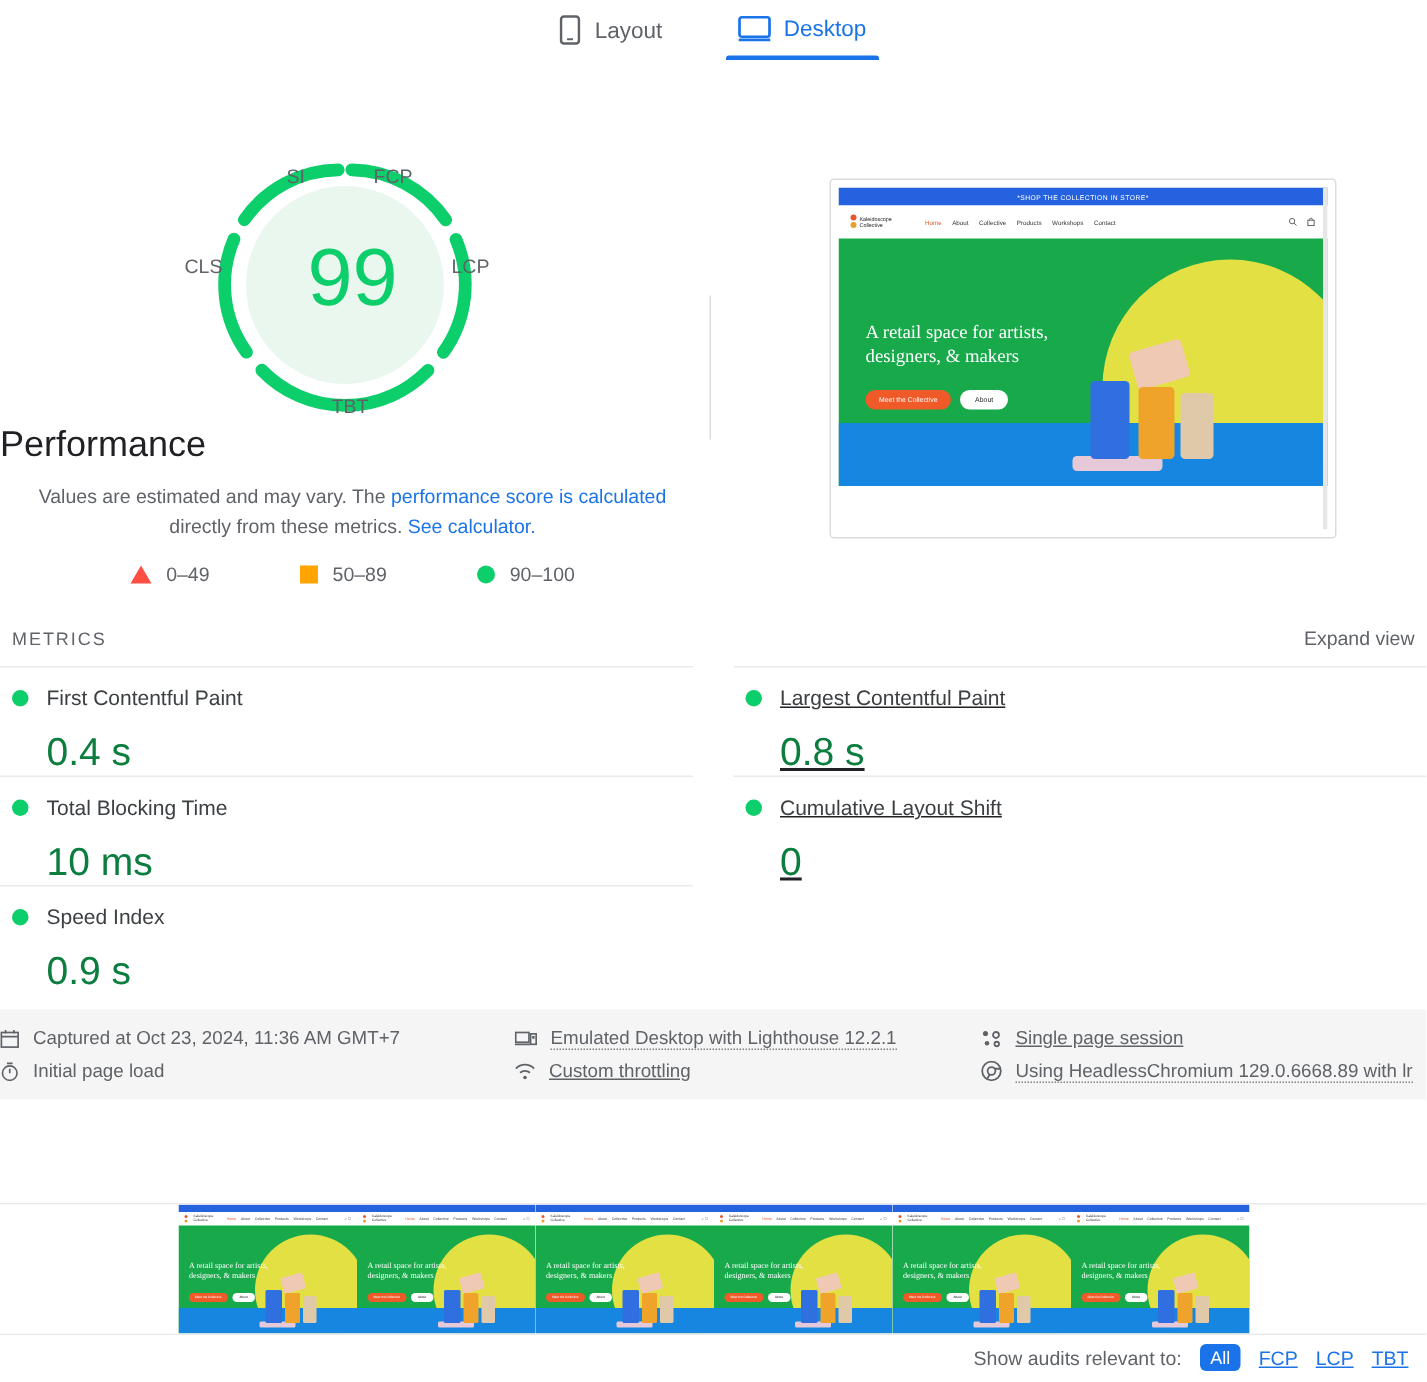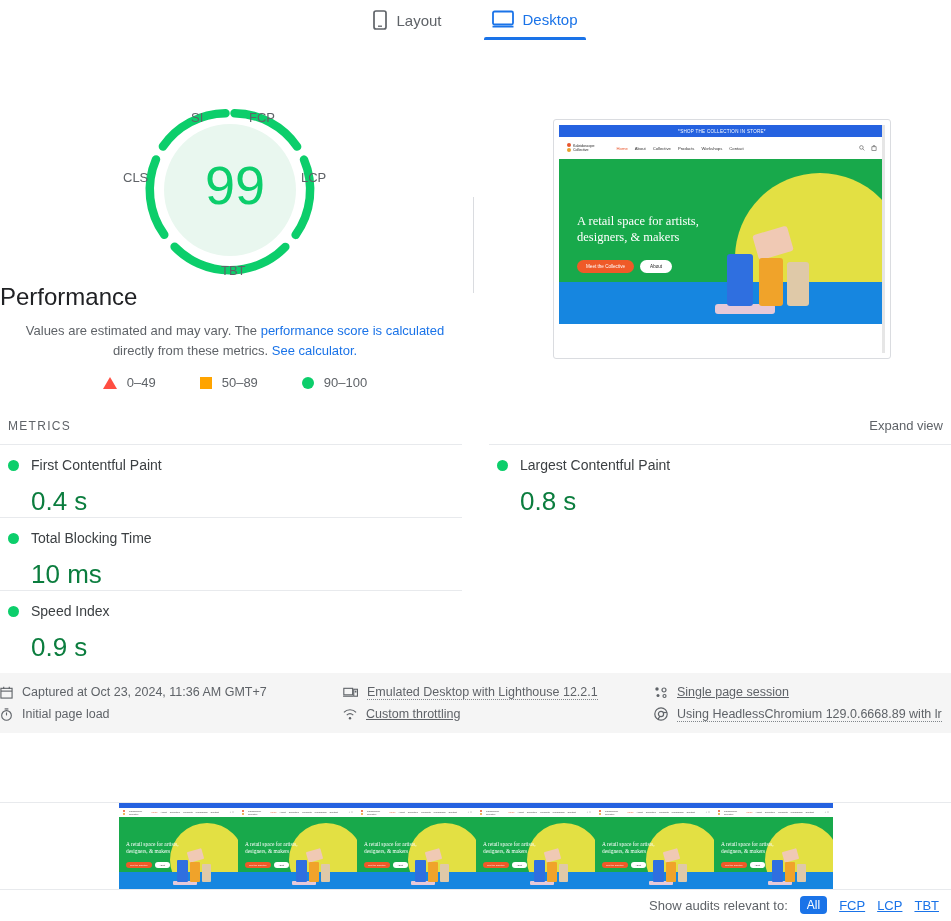--- a/index.html
+++ b/index.html
@@ -61,21 +61,21 @@
 
   .gauge-note {
     position: absolute; left: 0; top: 321px; width: 470px;
     text-align: center; font-size: 13px; color: #5f6368; line-height: 20px;
     padding: 0 20px;
   }
   .gauge-note a { color: #1a73e8; text-decoration: none; }
 
   .legend {
     position: absolute; left: 0; top: 375px; width: 470px;
-    display: flex; justify-content: center; gap: 44px;
+    display: flex; justify-content: center; gap: 60px;
     font-size: 13px; color: #5f6368;
   }
   .legend-item { display: flex; align-items: center; gap: 10px; }
   .sw-tri {
     width: 0; height: 0; border-left: 7px solid transparent;
     border-right: 7px solid transparent; border-bottom: 12px solid #ff4e42;
   }
   .sw-sq { width: 12px; height: 12px; background: #ffa400; }
   .sw-ci { width: 12px; height: 12px; border-radius: 50%; background: #0cce6b; }
 
@@ -158,21 +158,21 @@
   .metrics-label {
     font-size: 12px; color: #5f6368; letter-spacing: 1.3px;
   }
   .expand-view { font-size: 13px; color: #5f6368; cursor: pointer; }
 
   .metrics-grid {
     position: absolute; left: 0; top: 444px; width: 951px;
     display: flex; gap: 0;
   }
   .mcol { width: 462px; }
-  .mcol.right { margin-left: 27px; }
+  .mcol.right { margin-left: 27px; text-decoration: underline; }
   .metric {
     border-top: 1px solid #e8eaed; padding: 12px 8px 12px 8px;
     height: 73px;
   }
   .metric-head { display: flex; align-items: center; gap: 12px; }
   .metric-dot { width: 11px; height: 11px; border-radius: 50%; background: #0cce6b; flex: none; }
   .metric-name { font-size: 14px; color: #3c4043; }
   .metric-value {
     margin-left: 23px; margin-top: 12px; font-size: 26px; color: #0b7d3e;
     line-height: 32px;
@@ -418,20 +418,27 @@
       </div>
     </div>
     <div class="mcol right">
       <div class="metric">
         <div class="metric-head">
           <span class="metric-dot"></span>
           <span class="metric-name">Largest Contentful Paint</span>
         </div>
         <div class="metric-value">0.8 s</div>
       </div>
+      <div class="metric">
+        <div class="metric-head">
+          <span class="metric-dot"></span>
+          <span class="metric-name">Cumulative Layout Shift</span>
+        </div>
+        <div class="metric-value">0</div>
+      </div>
     </div>
   </div>
 
   <div class="envbar">
     <div class="envcol c1">
       <div class="envrow">
         <svg width="13" height="13" viewBox="0 0 14 14">
           <rect x="1" y="2.5" width="12" height="10.5" fill="none" stroke="#5f6368" stroke-width="1.2"></rect>
           <line x1="1" y1="5.5" x2="13" y2="5.5" stroke="#5f6368" stroke-width="1.2"></line>
           <line x1="4" y1="0.8" x2="4" y2="3.2" stroke="#5f6368" stroke-width="1.2"></line>

